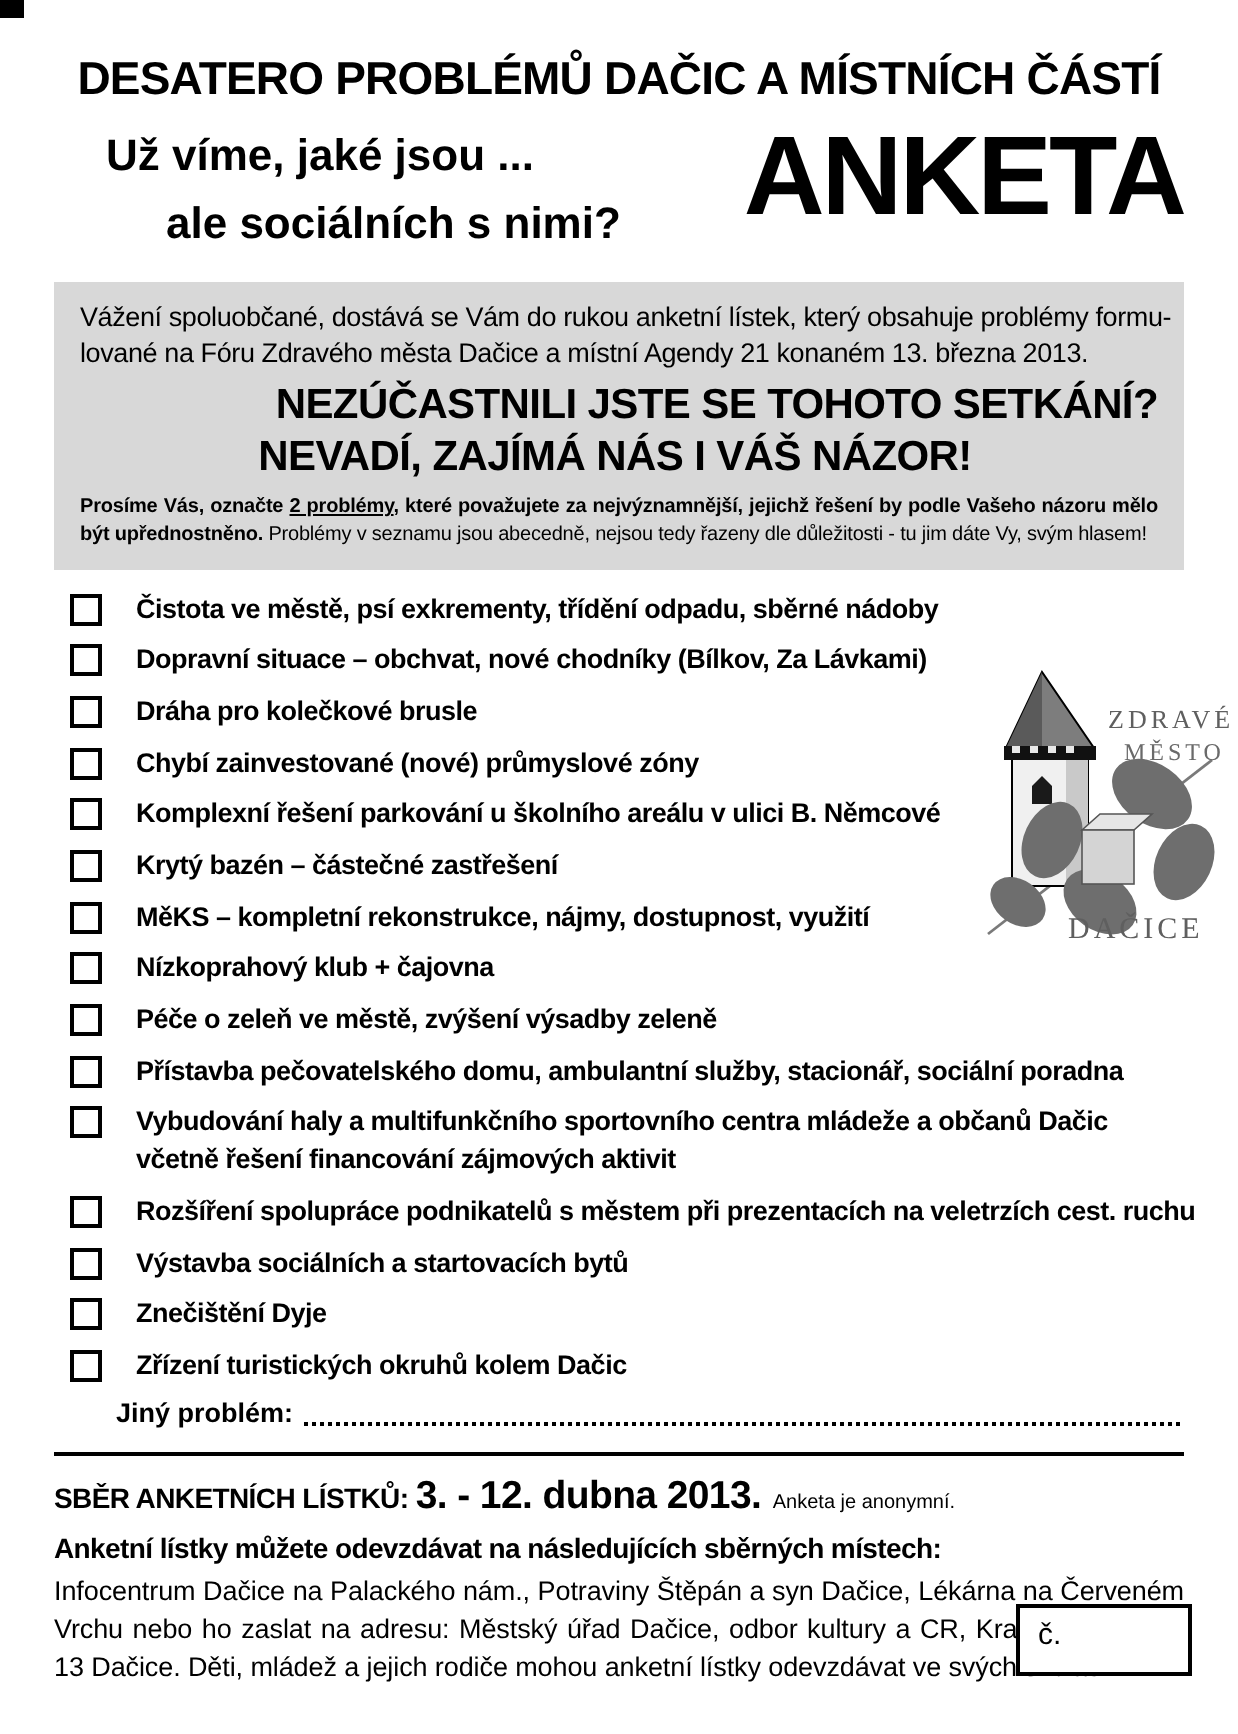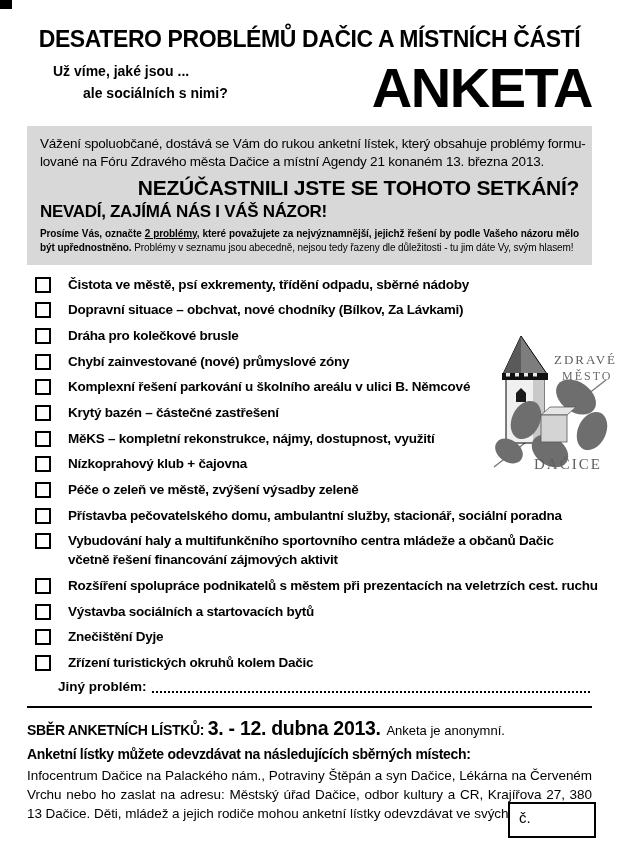--- a/index.html
+++ b/index.html
@@ -10,32 +10,32 @@
   }
   .corner-mark { position:absolute; left:0; top:0; width:12px; height:9px; background:#000; }
   .content { padding:0 27px; }
 
   
   .title {
     margin-top:26px; font-size:23px; font-weight:bold; letter-spacing:-0.4px;
     white-space:nowrap; text-align:center;
   }
   .header-row { display:flex; align-items:flex-start; margin-top:8px; }
-  .subtitle { font-size:14px; font-weight:bold; padding-left:26px; line-height:1.55; white-space:nowrap; }
+  .subtitle { font-size:22px; font-weight:bold; padding-left:26px; line-height:1.55; white-space:nowrap; }
   .subtitle .line2 { display:block; padding-left:30px; }
   .anketa {
     margin-left:auto; font-size:56px; font-weight:bold; letter-spacing:-1.5px;
     line-height:0.95; white-space:nowrap;
   }
 
   
   .intro-box { margin-top:12px; background:#d8d8d8; padding:9px 13px 10px 13px; }
   .intro-p { font-size:13.5px; line-height:1.35; white-space:nowrap; letter-spacing:-0.2px; }
   .headline1 { font-size:21px; font-weight:bold; line-height:1.25; margin-top:3px; letter-spacing:-0.3px; white-space:nowrap;text-align:right; }
-  .headline2 { font-size:17px; font-weight:bold; line-height:1.25; text-align:left; padding-right:4px; letter-spacing:-0.3px; white-space:nowrap; }
+  .headline2 { font-size:21px; font-weight:bold; line-height:1.25; text-align:center; padding-right:4px; letter-spacing:-0.3px; white-space:nowrap; }
   .instruction { font-size:10px; line-height:1.38; margin-top:5px; text-align:justify; letter-spacing:-0.1px; }
   .instruction .b { font-weight:bold; }
   .instruction .u { font-weight:bold; text-decoration:underline; }
 
   
   .list { margin-top:10px; padding-left:8px; position:relative; }
   .row { display:flex; align-items:flex-start; margin-bottom:6.5px; }
   .cb { width:12px; height:12px; border:2px solid #000; margin:2px 17px 0 0; flex:none; background:#fff; }
   .txt { font-size:13.5px; font-weight:bold; line-height:1.42; letter-spacing:-0.25px; white-space:nowrap; }
   .txt .l2 { display:block; }
@@ -45,21 +45,21 @@
 
   
   .sep { border:none; border-top:2px solid #000; margin:10px 0 0 0; }
 
   
   .collect { margin-top:9px; }
   .collect-line { white-space:nowrap; }
   .collect-label { font-size:14px; font-weight:bold; letter-spacing:-0.3px; }
   .collect-date { font-size:19.5px; font-weight:bold; letter-spacing:-0.3px; }
   .collect-dot { font-size:19.5px; font-weight:bold; }
-  .collect-note { font-size:13px; }
+  .collect-note { font-size:10px; }
   .places-heading { font-size:14px; font-weight:bold; margin-top:6px; letter-spacing:-0.3px; white-space:nowrap; }
   .places-text { font-size:13.5px; line-height:1.42; margin-top:4px; text-align:justify; letter-spacing:-0.05px; }
   .number-box {
     position:absolute; left:508px; top:802px; width:84px; height:32px;
     border:2.5px solid #000; background:#fff;
   }
   .number-box .nb-label { font-size:15px; padding:5px 0 0 9px; display:block; }
 
   
   .logo { position:absolute; left:450px; top:-4px; width:130px; height:142px; }

